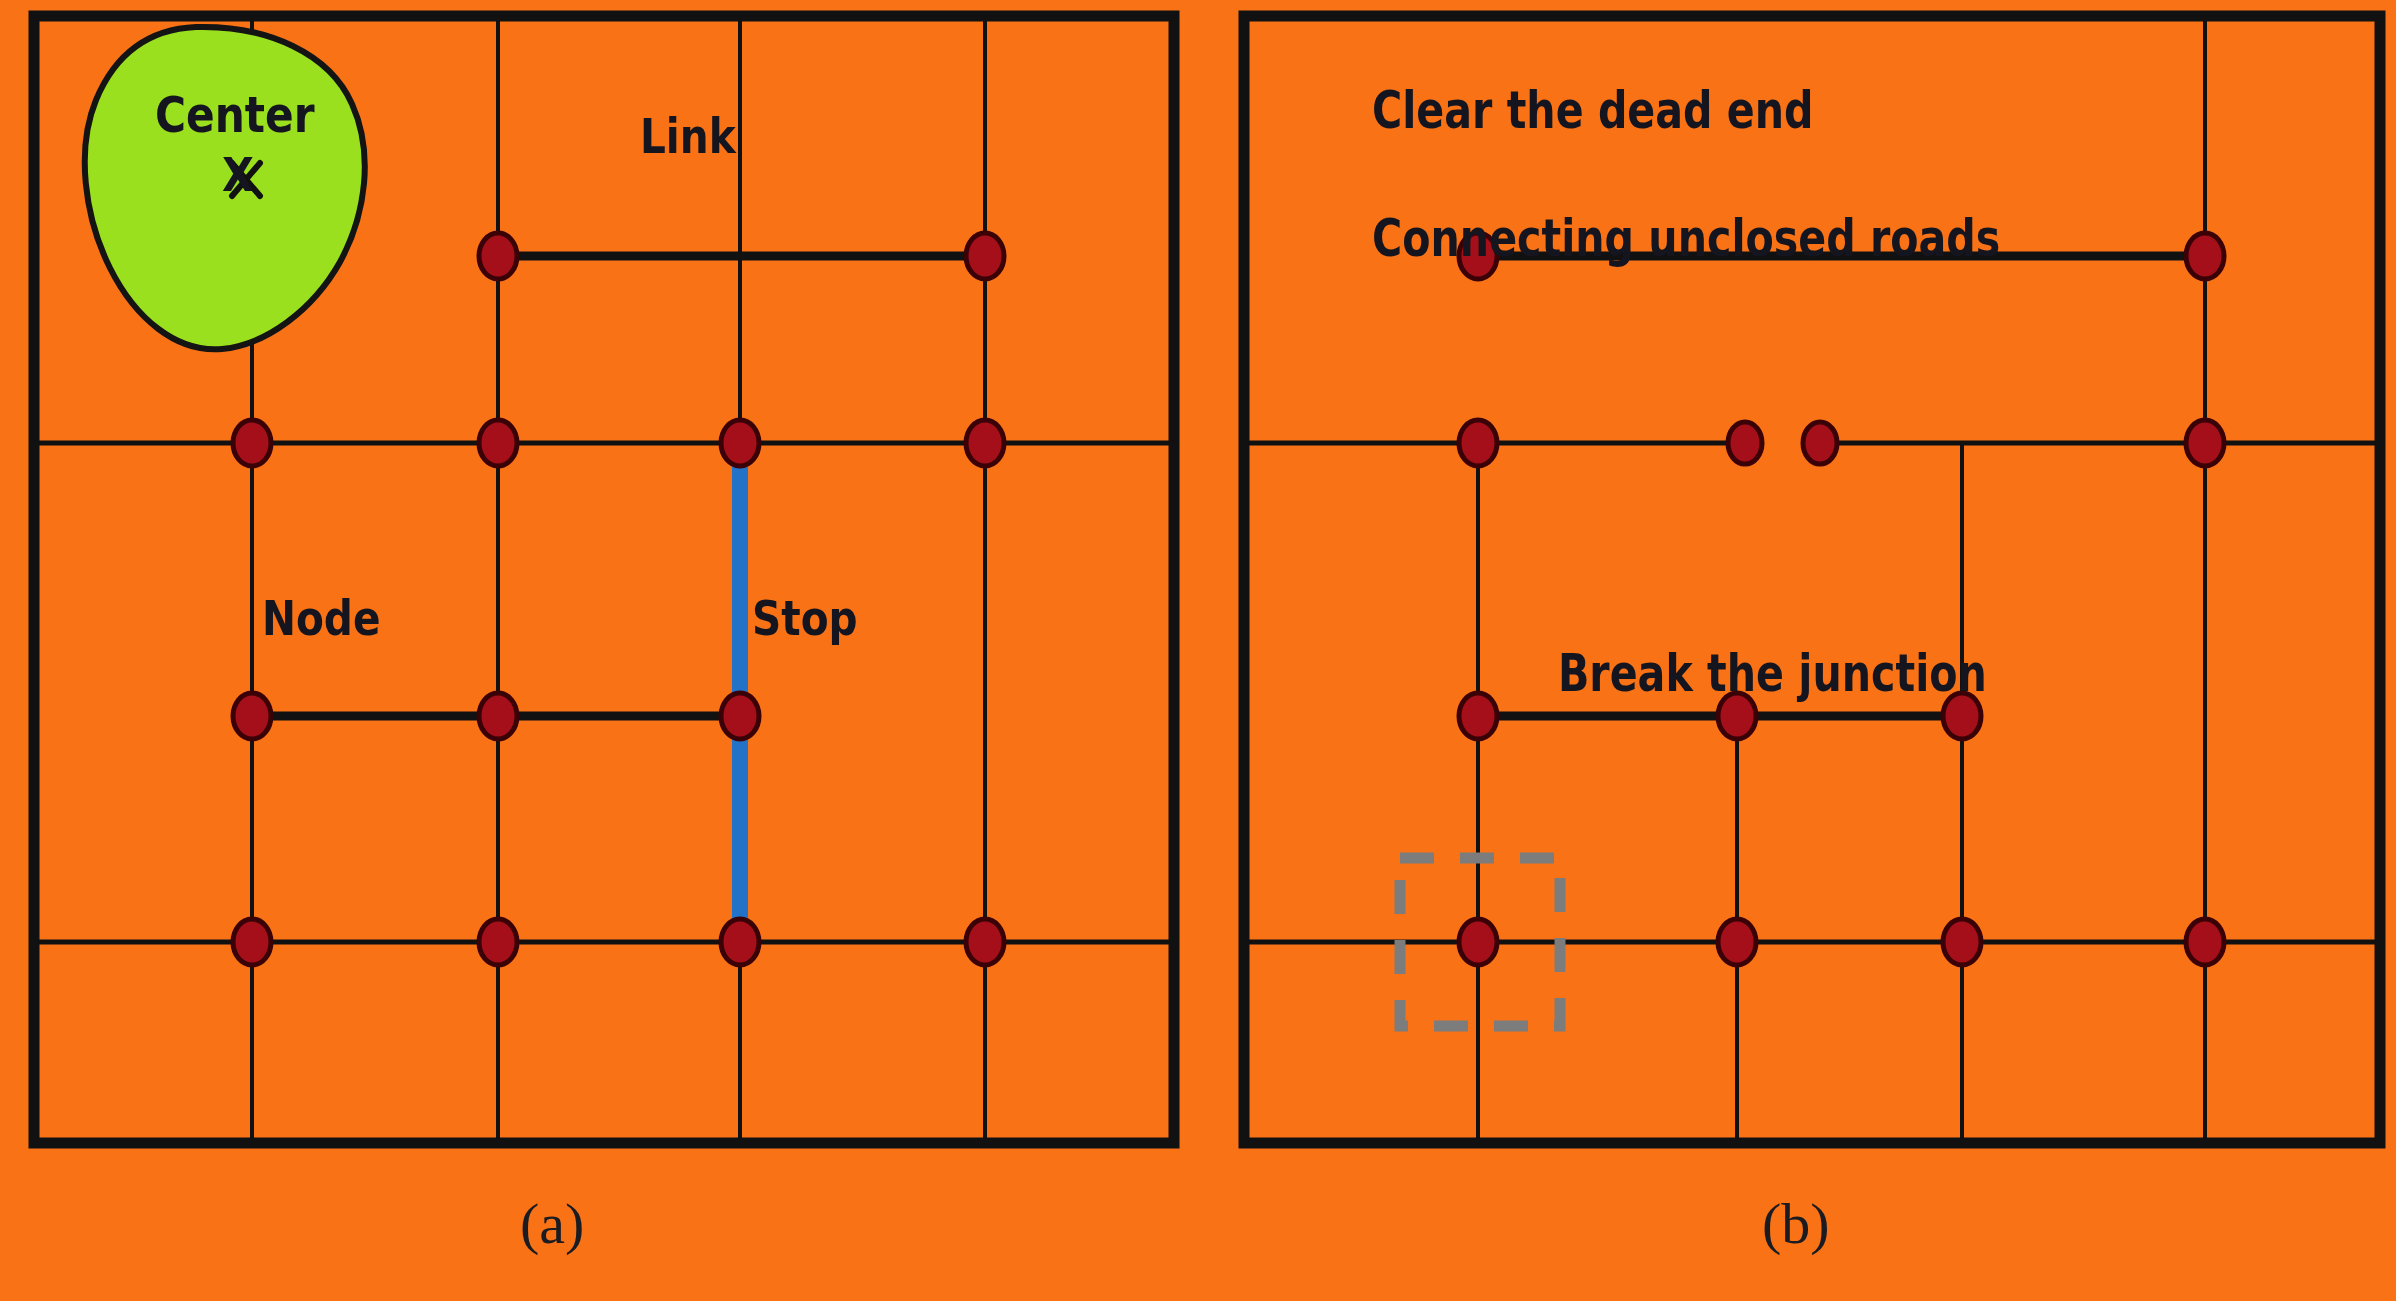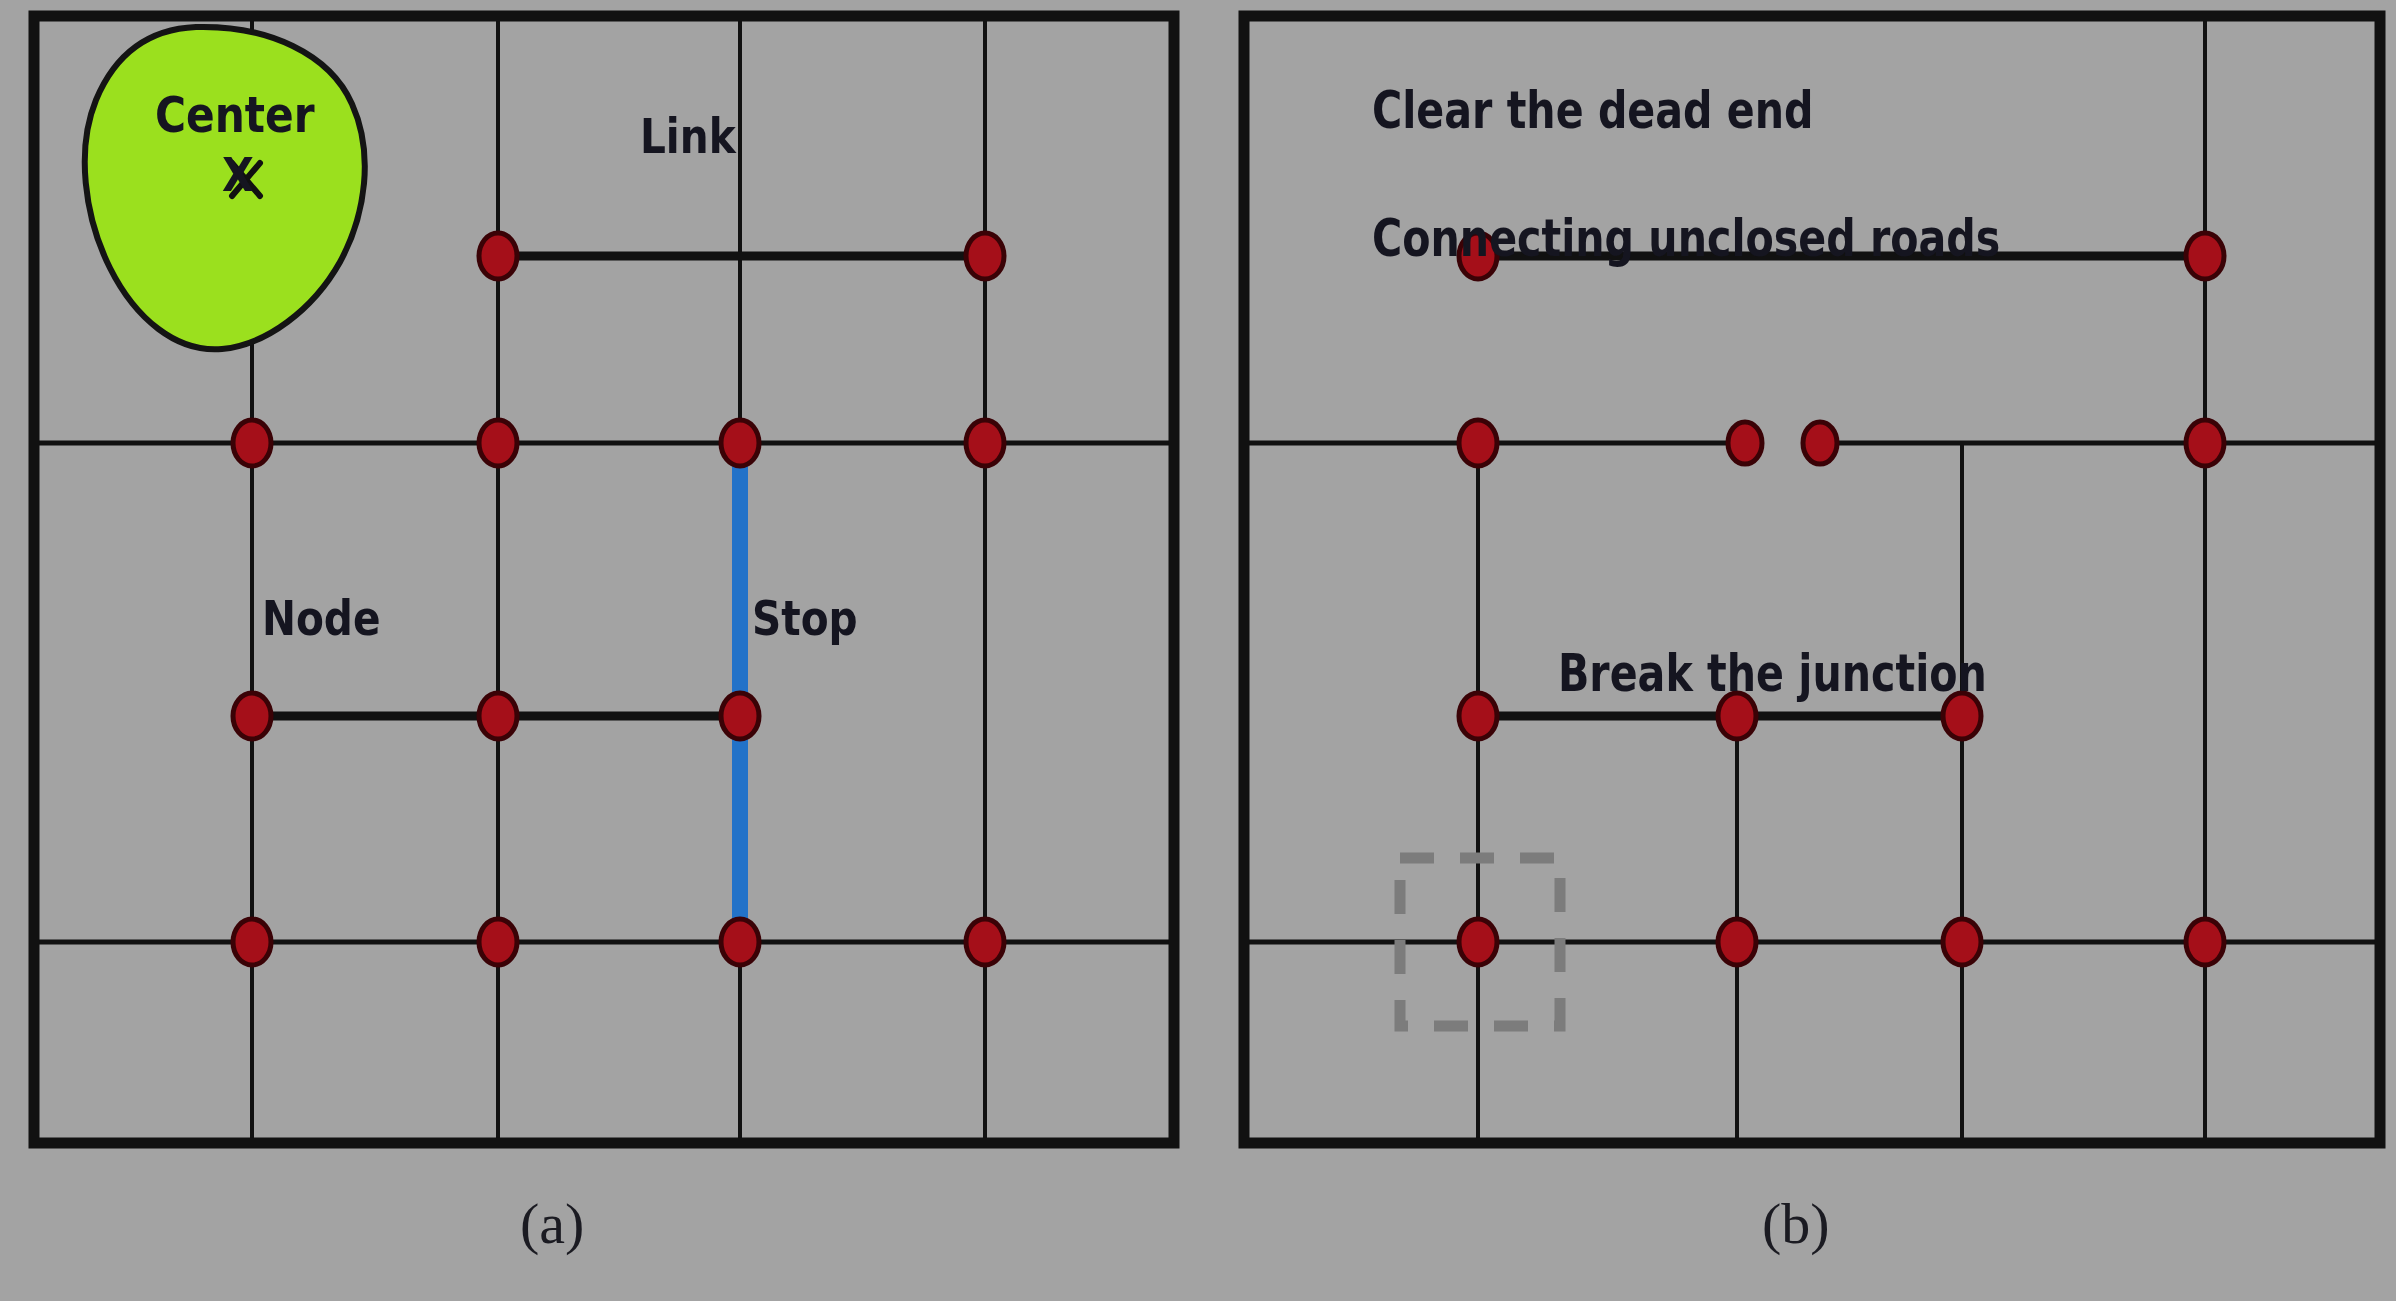--- a/index.html
+++ b/index.html
@@ -8,21 +8,21 @@
     padding: 0;
     background: #ffffff;
   }
   body {
     font-family: "DejaVu Sans", sans-serif;
   }
   #figure {
     position: relative;
     width: 2396px;
     height: 1301px;
-    background: #a3a3a3;
+    background: #f97316;
     overflow: hidden;
   }
   .panel-svg {
     position: absolute;
     top: 0;
     left: 0;
     width: 2396px;
     height: 1301px;
   }
   .cap {

